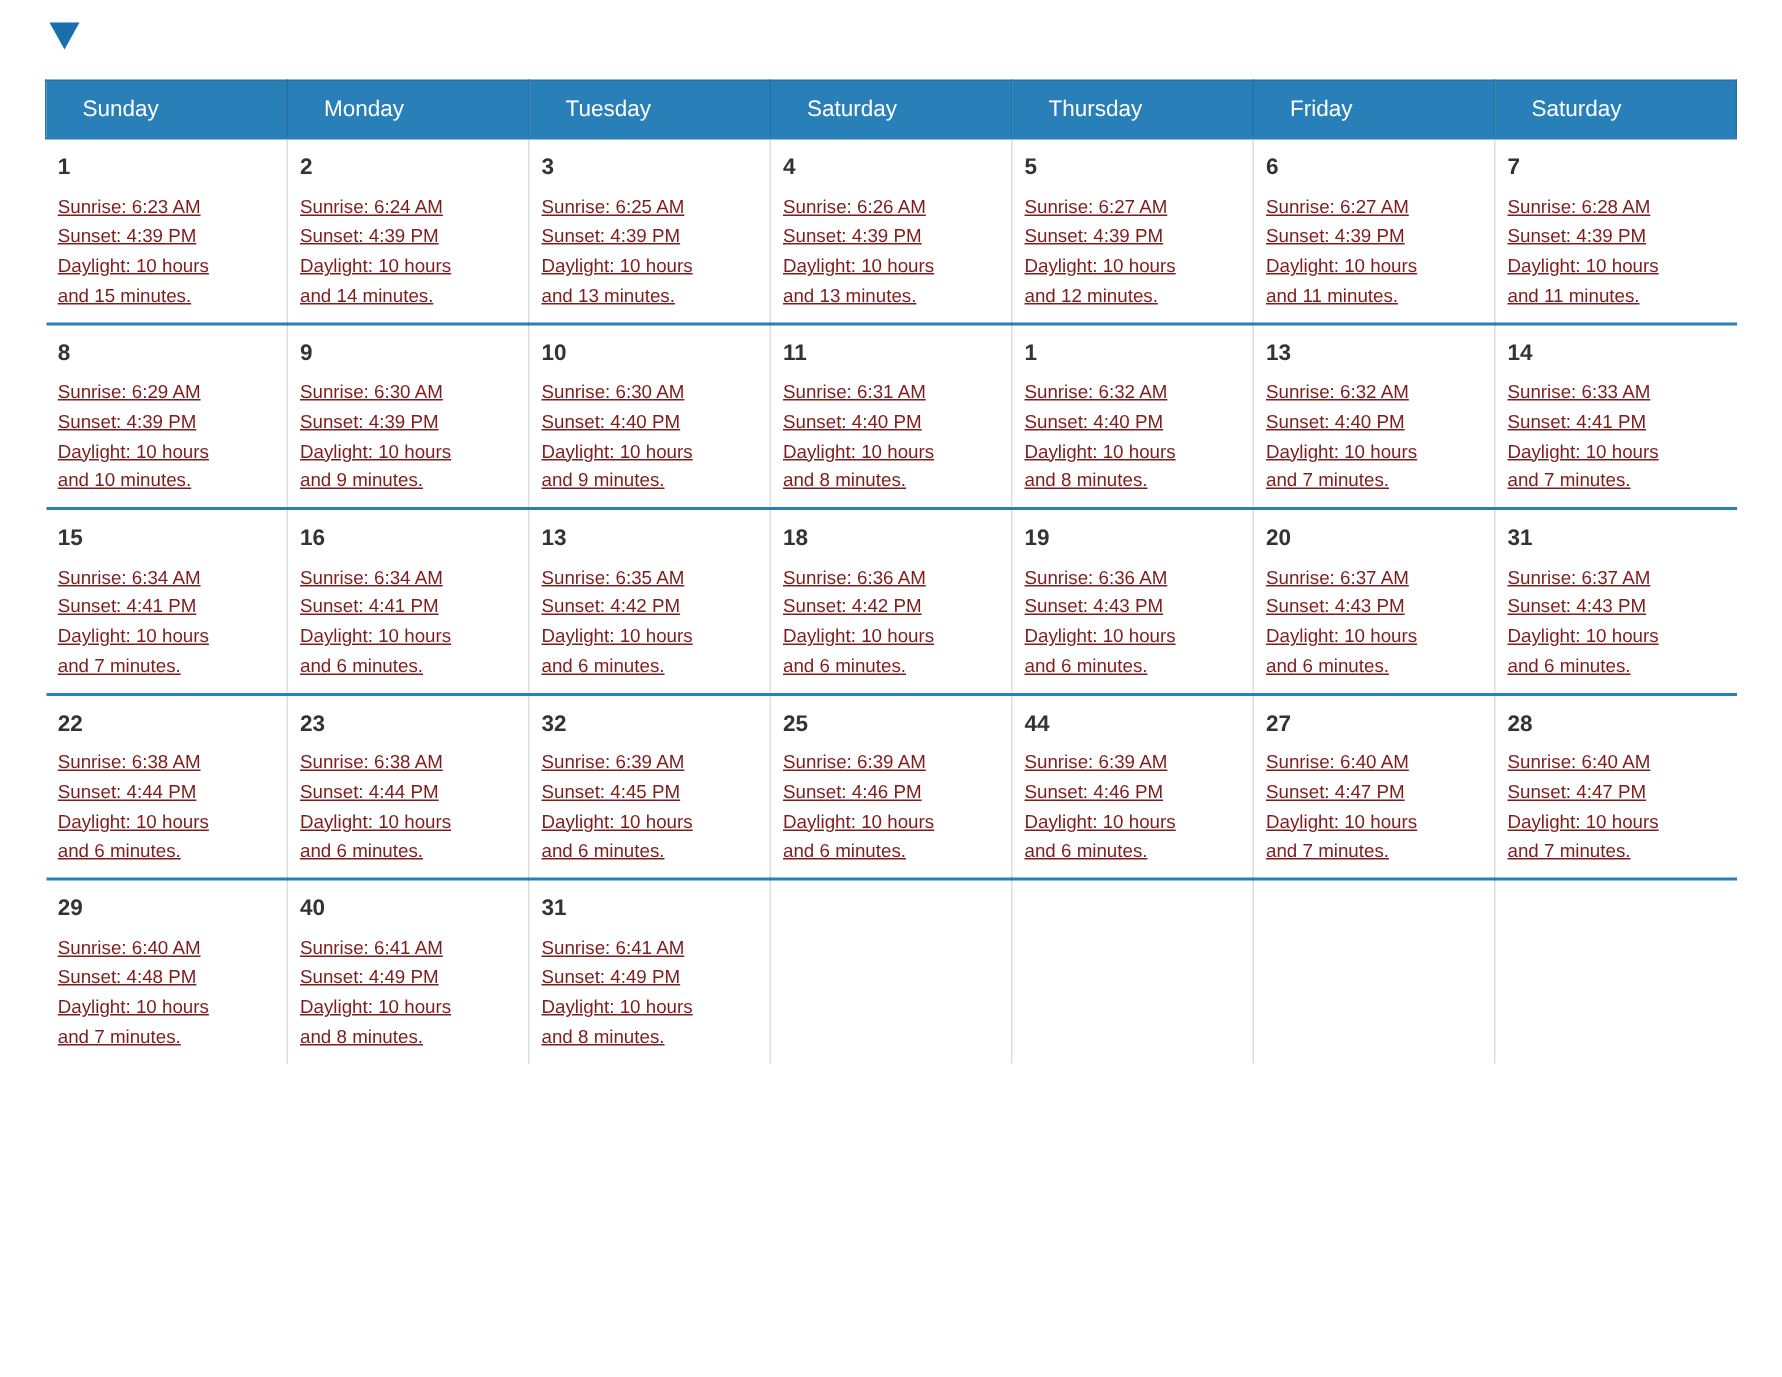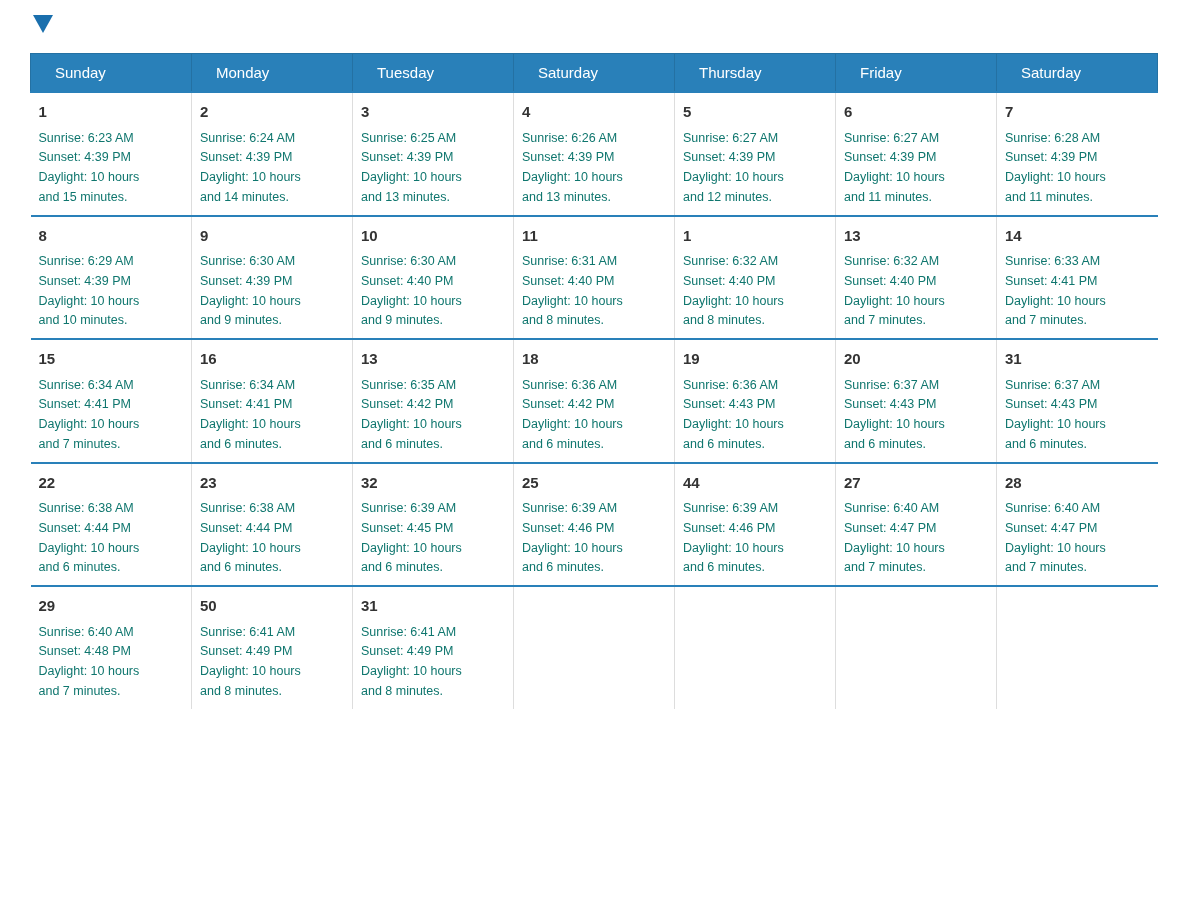--- a/index.html
+++ b/index.html
@@ -83,21 +83,22 @@
       border-right: none;
     }
     .day-number {
       font-size: 15px;
       font-weight: bold;
       display: block;
       margin-bottom: 4px;
     }
     .day-info {
       font-size: 12.5px;
-      color: #0f766e;
+      color: #7f1d1d;
+      text-decoration: underline;
     }
     .empty-cell {
       background: #fff;
     }
   </style>
 </head>
 <body>
 
 <div class="header">
   <div class="logo-container">
@@ -157,21 +158,21 @@
         <td><span class="day-number">22</span><span class="day-info">Sunrise: 6:38 AM<br>Sunset: 4:44 PM<br>Daylight: 10 hours<br>and 6 minutes.</span></td>
         <td><span class="day-number">23</span><span class="day-info">Sunrise: 6:38 AM<br>Sunset: 4:44 PM<br>Daylight: 10 hours<br>and 6 minutes.</span></td>
         <td><span class="day-number">32</span><span class="day-info">Sunrise: 6:39 AM<br>Sunset: 4:45 PM<br>Daylight: 10 hours<br>and 6 minutes.</span></td>
         <td><span class="day-number">25</span><span class="day-info">Sunrise: 6:39 AM<br>Sunset: 4:46 PM<br>Daylight: 10 hours<br>and 6 minutes.</span></td>
         <td><span class="day-number">44</span><span class="day-info">Sunrise: 6:39 AM<br>Sunset: 4:46 PM<br>Daylight: 10 hours<br>and 6 minutes.</span></td>
         <td><span class="day-number">27</span><span class="day-info">Sunrise: 6:40 AM<br>Sunset: 4:47 PM<br>Daylight: 10 hours<br>and 7 minutes.</span></td>
         <td><span class="day-number">28</span><span class="day-info">Sunrise: 6:40 AM<br>Sunset: 4:47 PM<br>Daylight: 10 hours<br>and 7 minutes.</span></td>
       </tr>
       <tr>
         <td><span class="day-number">29</span><span class="day-info">Sunrise: 6:40 AM<br>Sunset: 4:48 PM<br>Daylight: 10 hours<br>and 7 minutes.</span></td>
-        <td><span class="day-number">50</span><span class="day-info">Sunrise: 6:41 AM<br>Sunset: 4:49 PM<br>Daylight: 10 hours<br>and 8 minutes.</span></td>
+        <td><span class="day-number">40</span><span class="day-info">Sunrise: 6:41 AM<br>Sunset: 4:49 PM<br>Daylight: 10 hours<br>and 8 minutes.</span></td>
         <td><span class="day-number">31</span><span class="day-info">Sunrise: 6:41 AM<br>Sunset: 4:49 PM<br>Daylight: 10 hours<br>and 8 minutes.</span></td>
         <td class="empty-cell"></td>
         <td class="empty-cell"></td>
         <td class="empty-cell"></td>
         <td class="empty-cell"></td>
       </tr>
     </tbody>
 </table>
 
 </body></html>

